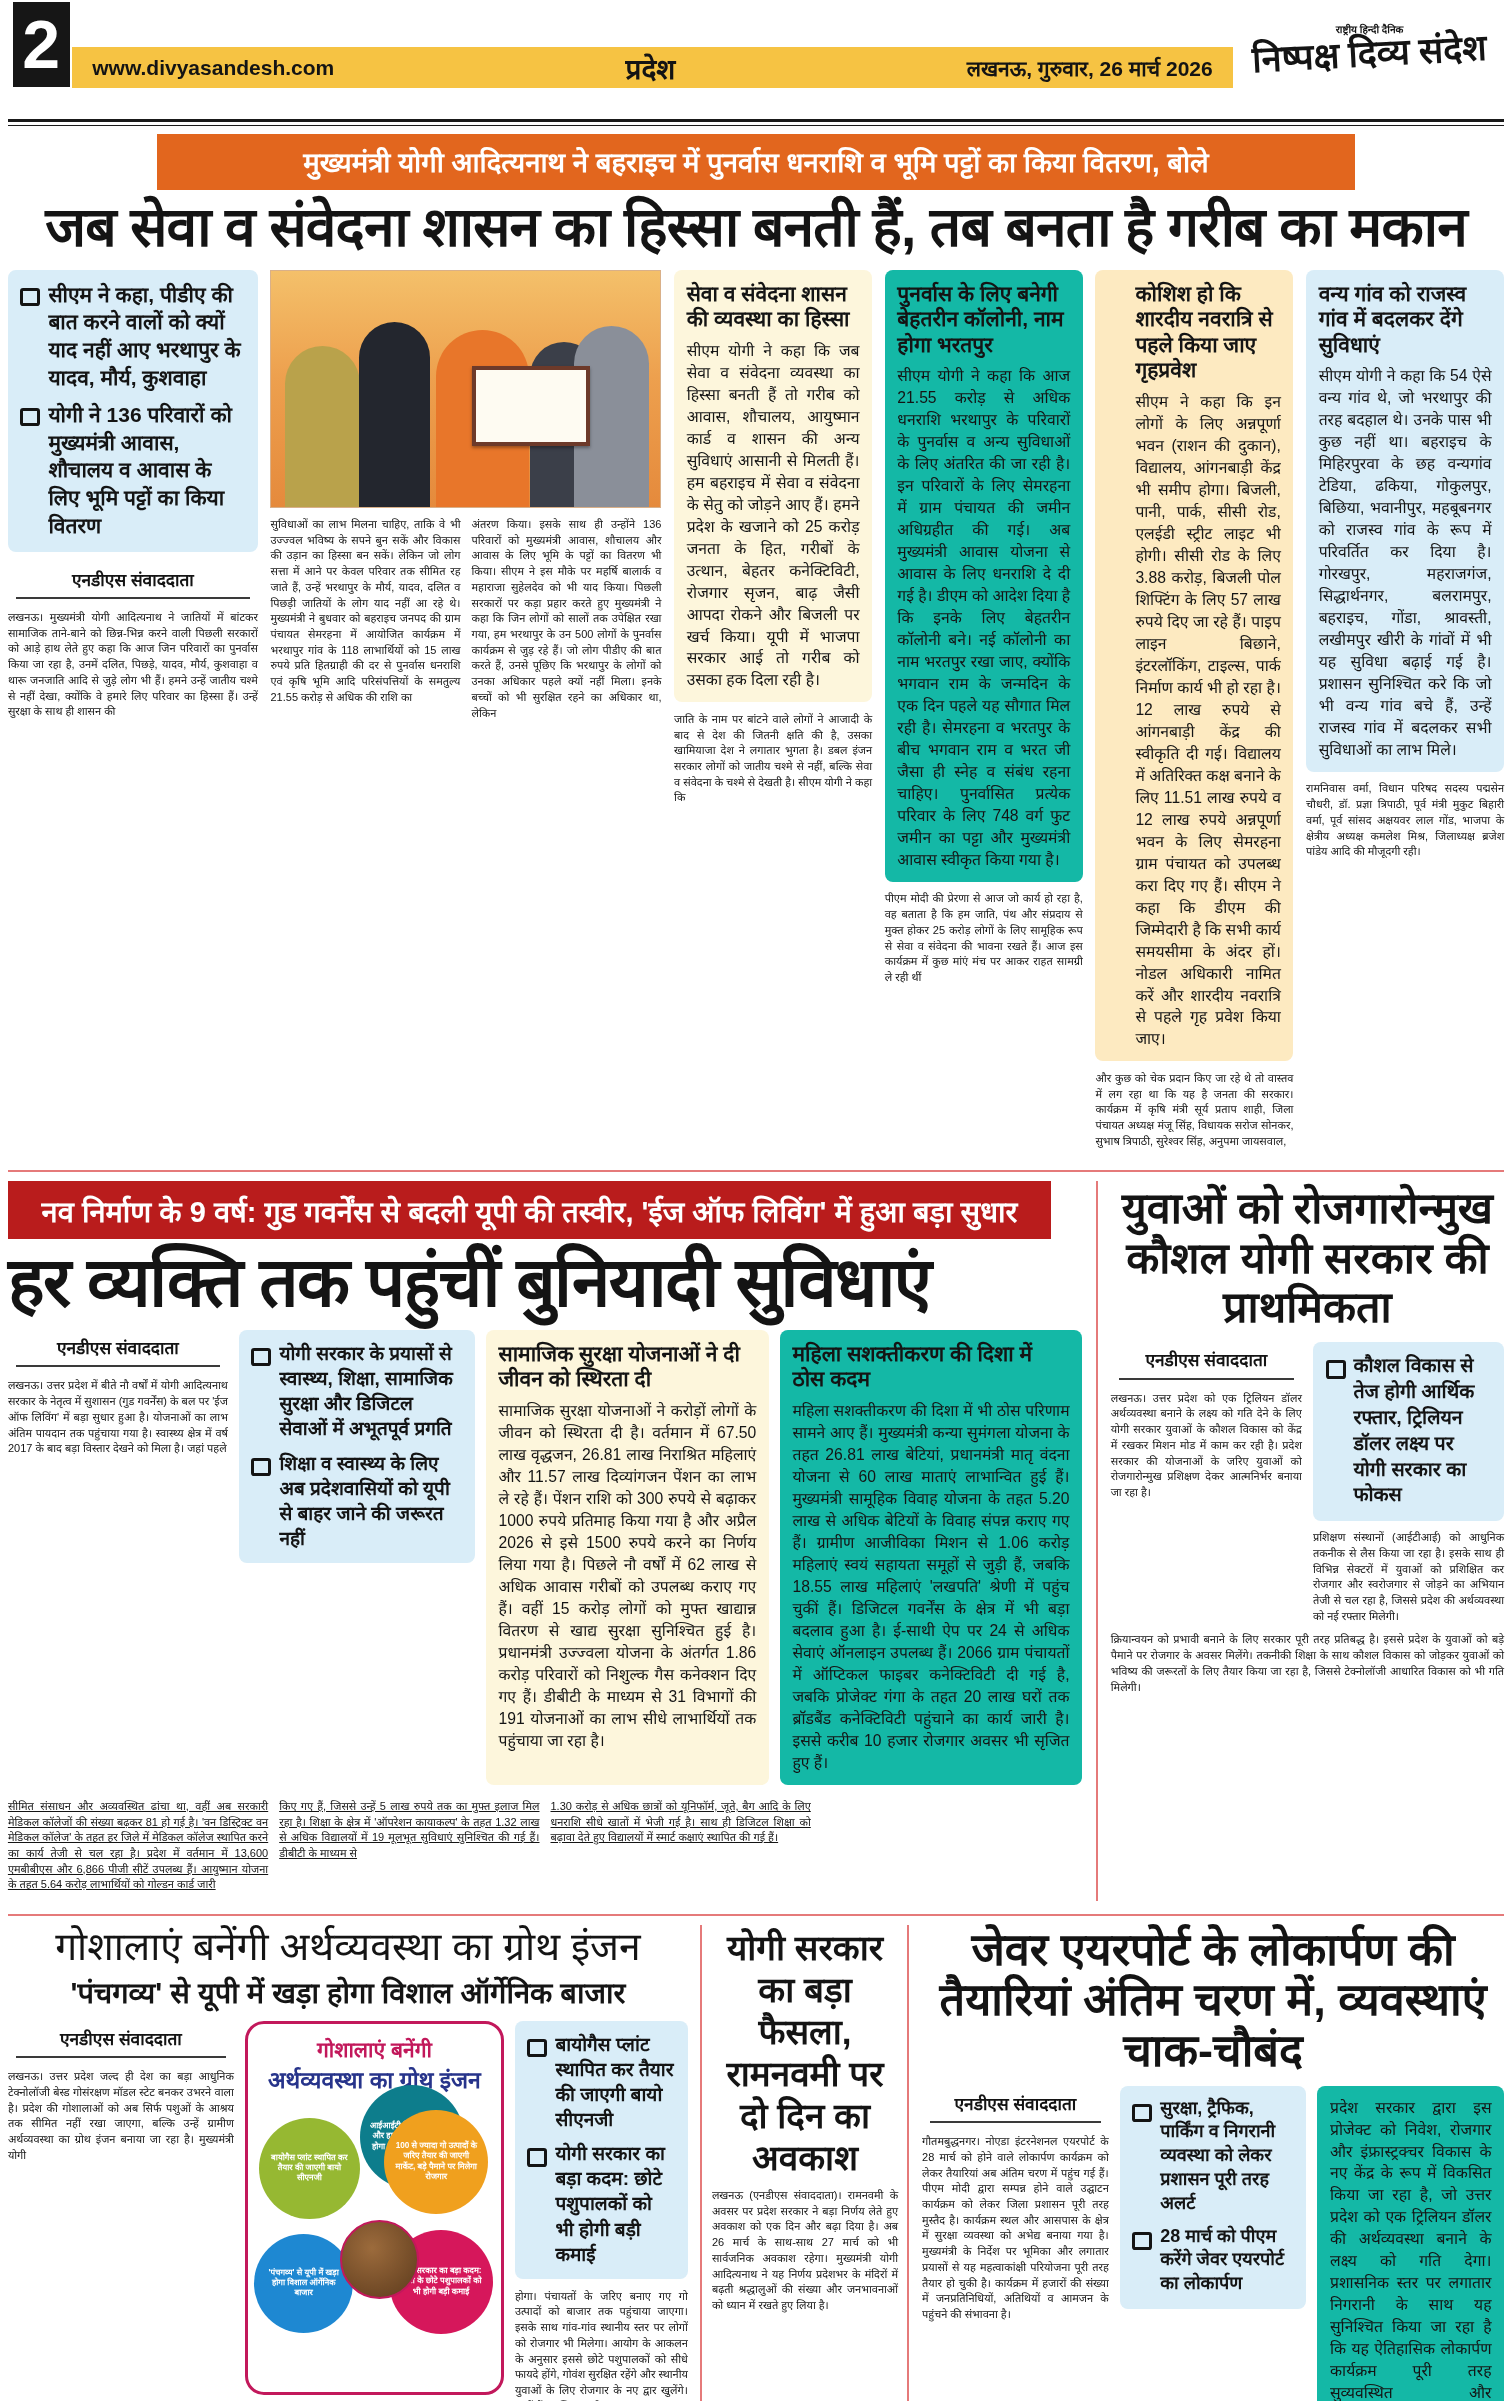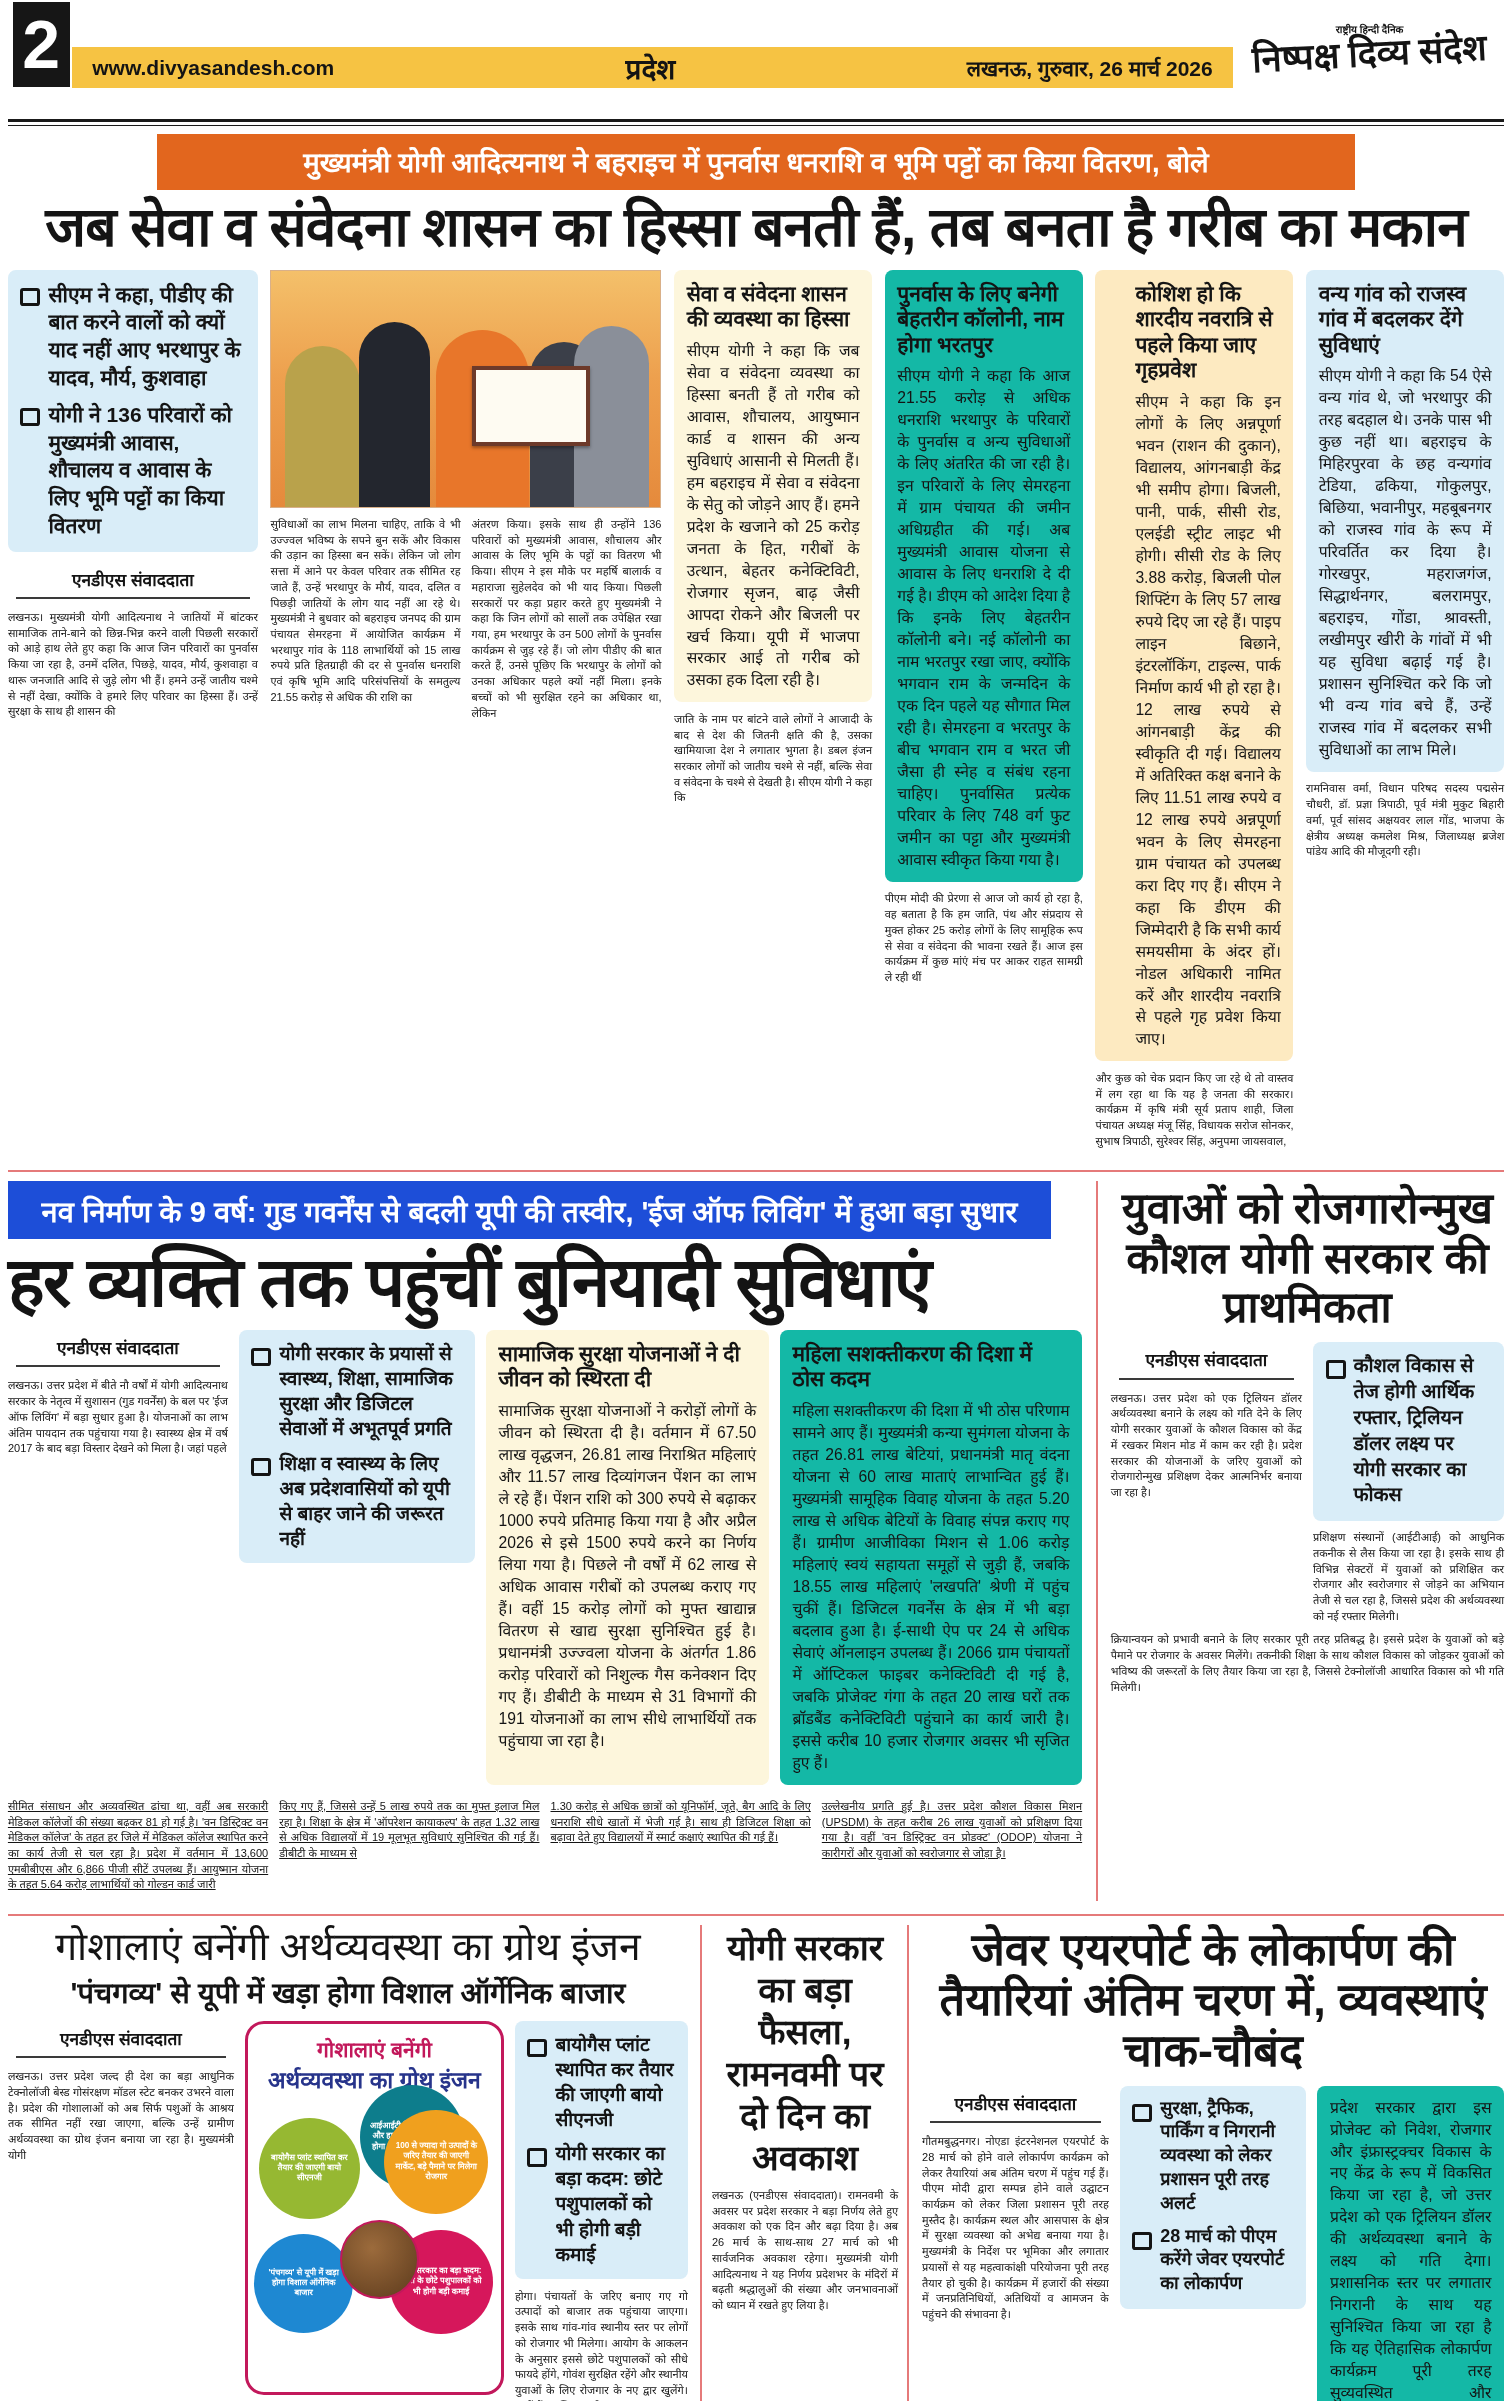--- a/index.html
+++ b/index.html
@@ -46,21 +46,21 @@
   .photo .f1{left:14px;width:75px;height:161px;background:#b9a24b;}
   .photo .f2{left:88px;width:71px;height:185px;background:#23262e;}
   .photo .f3{left:165px;width:93px;height:177px;background:#e8762a;}
   .photo .f4{left:259px;width:68px;height:165px;background:#3b3f49;}
   .photo .f5{right:11px;width:75px;height:181px;background:#8a8f99;}
   .photo .cert{position:absolute;left:201px;bottom:61px;width:110px;height:72px;background:#fefbf2;
     border:4.7px solid #6d3a2a;box-shadow:0 1.6px 3.1px rgba(0,0,0,.35);}
   .photo-cols{display:grid;grid-template-columns:1fr 1fr;gap:11px;}
   
   .s2-wrap{display:grid;grid-template-columns:1fr 408px;gap:14px;}
-  .kicker2{background:#1d4ed8;color:#fff;font-size:29px;font-weight:800;text-align:center;
+  .kicker2{background:#b91c1c;color:#fff;font-size:29px;font-weight:800;text-align:center;
     padding:9.4px 6.3px;margin:0 31px 3.1px 0;}
   h2.huge{font-size:69px;font-weight:800;margin:9.4px 0 11px 0;letter-spacing:-1.6px;line-height:1.02;}
   .s2-boxrow{display:grid;grid-template-columns:220px 236px 283px 1fr;gap:11px;}
   .s2-cols{display:grid;grid-template-columns:repeat(4,1fr);gap:11px;margin-top:4.7px;text-decoration:underline;}
   .s2-right{border-left:2.4px solid #e57a7a;padding-left:12.6px;}
   h2.kaushal{font-size:43px;text-align:center;font-weight:800;margin:3.1px 0 9.4px 0;line-height:1.15;}
   .k-grid{display:grid;grid-template-columns:1fr 1fr;gap:11px;}
   
   .s3-wrap{display:grid;grid-template-columns:680px 209px 1fr;gap:12.6px;}
   .s3-mid{border-left:2.4px solid #e57a7a;border-right:2.4px solid #e57a7a;padding:0 9.4px;}
@@ -199,21 +199,20 @@
         </div>
         <div class="box pink">
           <h3>महिला सशक्तीकरण की दिशा में ठोस कदम</h3>
           <p>महिला सशक्तीकरण की दिशा में भी ठोस परिणाम सामने आए हैं। मुख्यमंत्री कन्या सुमंगला योजना के तहत 26.81 लाख बेटियां, प्रधानमंत्री मातृ वंदना योजना से 60 लाख माताएं लाभान्वित हुई हैं। मुख्यमंत्री सामूहिक विवाह योजना के तहत 5.20 लाख से अधिक बेटियों के विवाह संपन्न कराए गए हैं। ग्रामीण आजीविका मिशन से 1.06 करोड़ महिलाएं स्वयं सहायता समूहों से जुड़ी हैं, जबकि 18.55 लाख महिलाएं 'लखपति' श्रेणी में पहुंच चुकीं हैं। डिजिटल गवर्नेंस के क्षेत्र में भी बड़ा बदलाव हुआ है। ई-साथी ऐप पर 24 से अधिक सेवाएं ऑनलाइन उपलब्ध हैं। 2066 ग्राम पंचायतों में ऑप्टिकल फाइबर कनेक्टिविटी दी गई है, जबकि प्रोजेक्ट गंगा के तहत 20 लाख घरों तक ब्रॉडबैंड कनेक्टिविटी पहुंचाने का कार्य जारी है। इससे करीब 10 हजार रोजगार अवसर भी सृजित हुए हैं।</p>
         </div>
       </div>
       <div class="s2-cols">
         <p class="body">सीमित संसाधन और अव्यवस्थित ढांचा था, वहीं अब सरकारी मेडिकल कॉलेजों की संख्या बढ़कर 81 हो गई है। 'वन डिस्ट्रिक्ट वन मेडिकल कॉलेज' के तहत हर जिले में मेडिकल कॉलेज स्थापित करने का कार्य तेजी से चल रहा है। प्रदेश में वर्तमान में 13,600 एमबीबीएस और 6,866 पीजी सीटें उपलब्ध हैं। आयुष्मान योजना के तहत 5.64 करोड़ लाभार्थियों को गोल्डन कार्ड जारी</p>
         <p class="body">किए गए हैं, जिससे उन्हें 5 लाख रुपये तक का मुफ्त इलाज मिल रहा है। शिक्षा के क्षेत्र में 'ऑपरेशन कायाकल्प' के तहत 1.32 लाख से अधिक विद्यालयों में 19 मूलभूत सुविधाएं सुनिश्चित की गई हैं। डीबीटी के माध्यम से</p>
         <p class="body">1.30 करोड़ से अधिक छात्रों को यूनिफॉर्म, जूते, बैग आदि के लिए धनराशि सीधे खातों में भेजी गई है। साथ ही डिजिटल शिक्षा को बढ़ावा देते हुए विद्यालयों में स्मार्ट कक्षाएं स्थापित की गई हैं।</p>
-        <p class="body">उल्लेखनीय प्रगति हुई है। उत्तर प्रदेश कौशल विकास मिशन (UPSDM) के तहत करीब 26 लाख युवाओं को प्रशिक्षण दिया गया है। वहीं 'वन डिस्ट्रिक्ट वन प्रोडक्ट' (ODOP) योजना ने कारीगरों और युवाओं को स्वरोजगार से जोड़ा है।</p>
       </div>
     </div>
 
     <div class="s2-right">
       <h2 class="kaushal">युवाओं को रोजगारोन्मुख कौशल योगी सरकार की प्राथमिकता</h2>
       <div class="k-grid">
         <div>
           <div class="byline">एनडीएस संवाददाता</div>
           <p class="body">लखनऊ। उत्तर प्रदेश को एक ट्रिलियन डॉलर अर्थव्यवस्था बनाने के लक्ष्य को गति देने के लिए योगी सरकार युवाओं के कौशल विकास को केंद्र में रखकर मिशन मोड में काम कर रही है। प्रदेश सरकार की योजनाओं के जरिए युवाओं को रोजगारोन्मुख प्रशिक्षण देकर आत्मनिर्भर बनाया जा रहा है।</p>
         </div>

